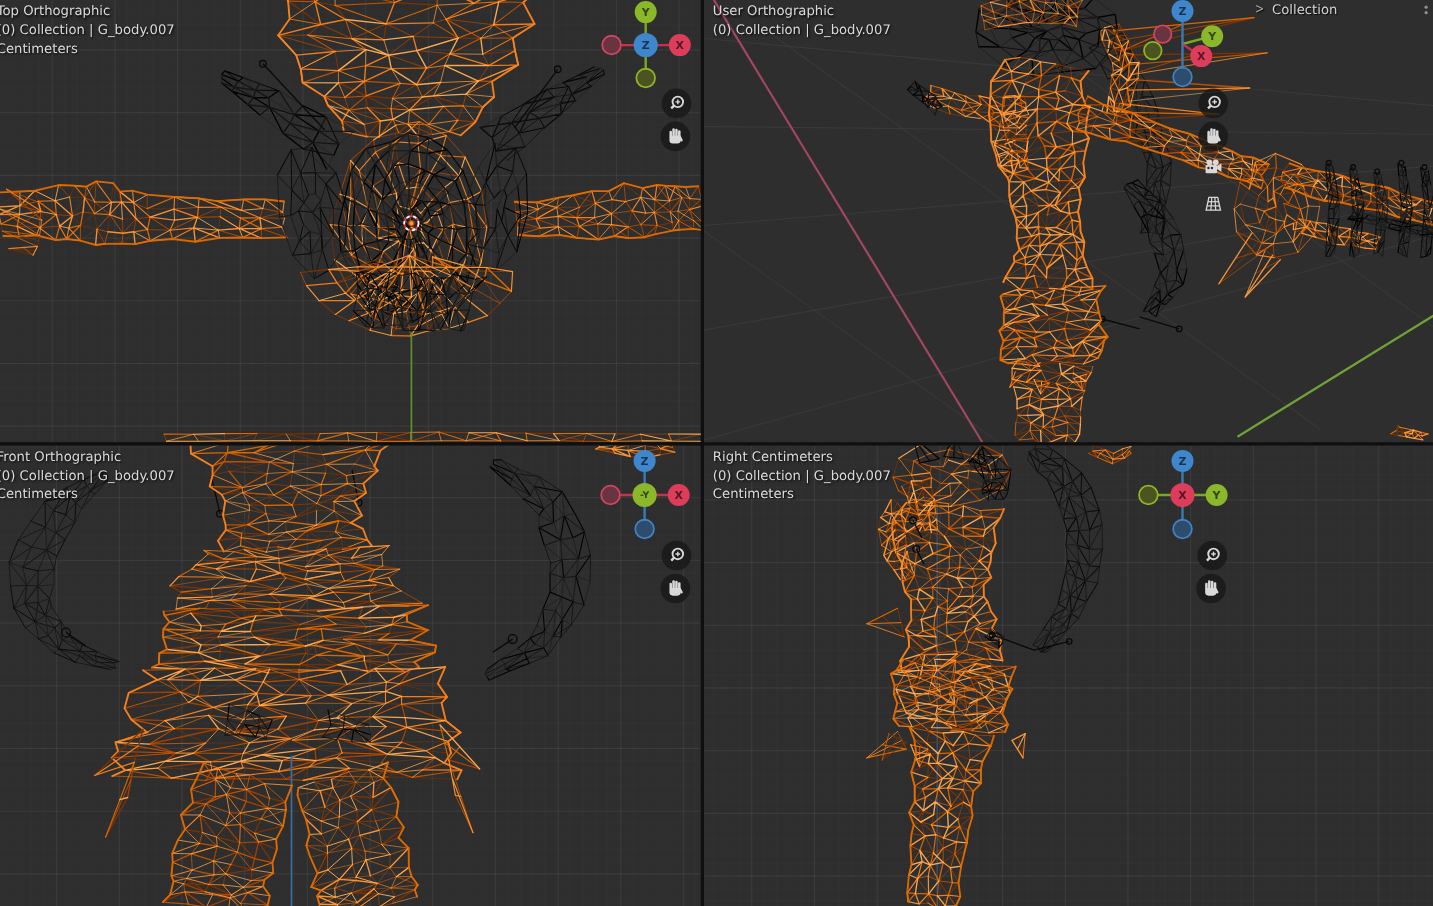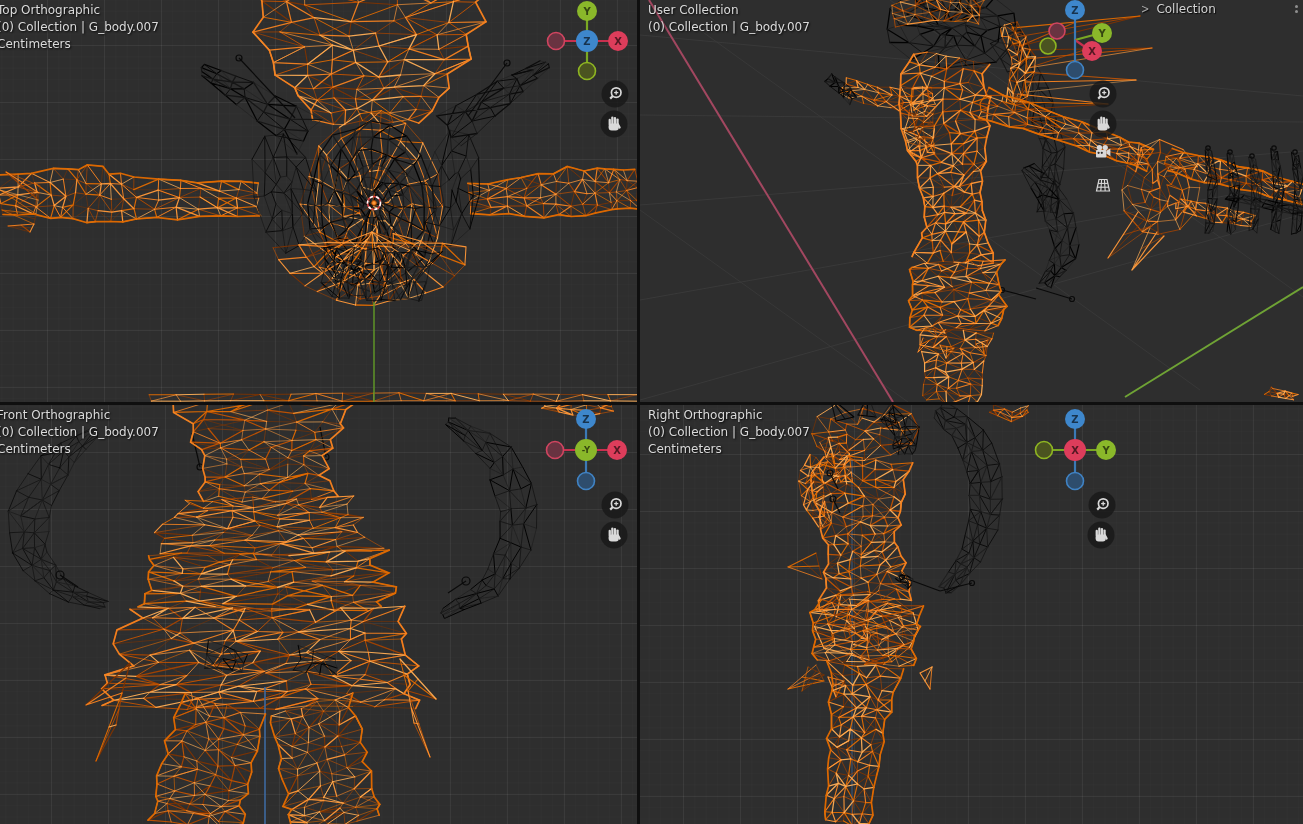--- a/index.html
+++ b/index.html
@@ -476,21 +476,21 @@
             <circle cx="462" cy="33" r="10" fill="#8ab82a" stroke="none" stroke-width="1.6"></circle>
             <text x="462" y="36.6" text-anchor="middle" font-size="10" font-weight="bold" fill="rgba(0,0,0,0.62)">Y</text>
           </g>
           <g>
             <circle cx="452" cy="51" r="10" fill="#dd3d5b" stroke="none" stroke-width="1.6"></circle>
             <text x="452" y="54.6" text-anchor="middle" font-size="10" font-weight="bold" fill="rgba(0,0,0,0.62)">X</text>
           </g>
         </g>
       </svg>
     <div class="vp-labels">
-      <div>User Collection</div>
+      <div>User Orthographic</div>
       <div>(0) Collection | G_body.007</div>
     </div>
     <div class="tr-header">
       <span class="chev">&gt;</span>
       <span>Collection</span>
       <span class="drag-dots">
           <i></i>
           <i></i>
         </span>
     </div>
@@ -827,18 +827,18 @@
           <circle cx="461" cy="130" r="13.5" fill="#181818" opacity="0.82"></circle>
           <rect x="455.6" y="124.8" width="2.3" height="7" rx="1.1" transform="null" fill="#d9d9d9"></rect>
           <rect x="458.2" y="122.6" width="2.3" height="9" rx="1.1" transform="null" fill="#d9d9d9"></rect>
           <rect x="460.8" y="123" width="2.3" height="8.6" rx="1.1" transform="null" fill="#d9d9d9"></rect>
           <rect x="463.4" y="124.4" width="2.3" height="7" rx="1.1" transform="null" fill="#d9d9d9"></rect>
           <rect x="455.6" y="129.5" width="10.2" height="7" rx="3" fill="#d9d9d9"></rect>
           <rect x="464.6" y="128.8" width="2.2" height="6" rx="1" fill="#d9d9d9" transform="rotate(-28 465.7 131.8)"></rect>
         </g>
       </svg>
     <div class="vp-labels">
-      <div>Right Orthographic</div>
+      <div>Right Centimeters</div>
       <div>(0) Collection | G_body.007</div>
       <div>Centimeters</div>
     </div>
   </div>
 </div>
 
 </body></html>

